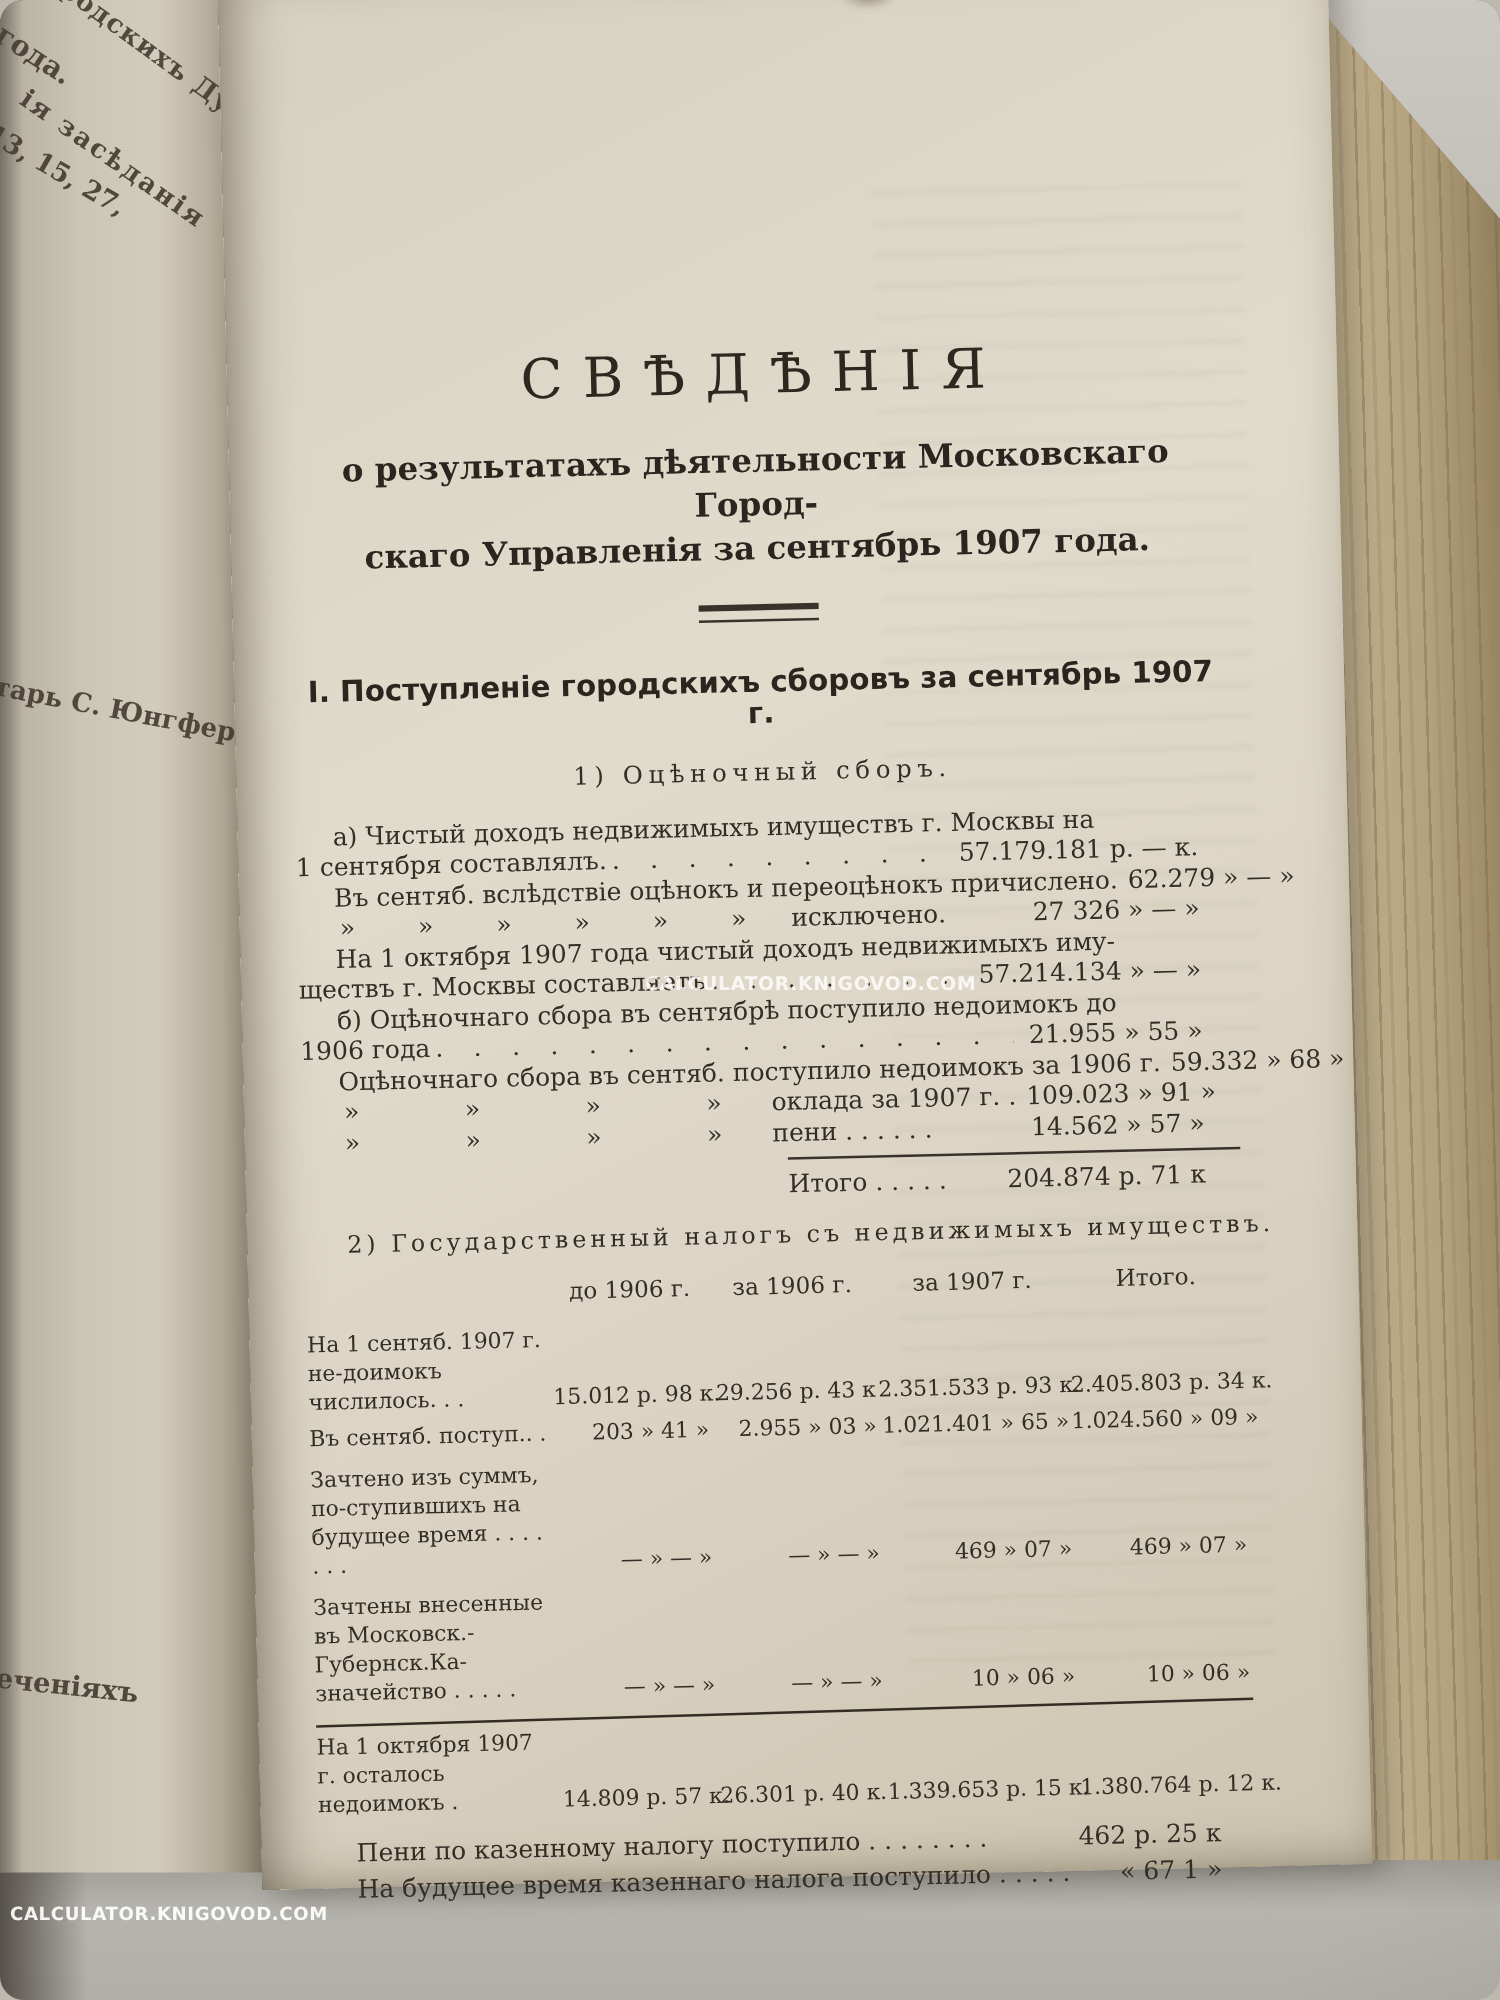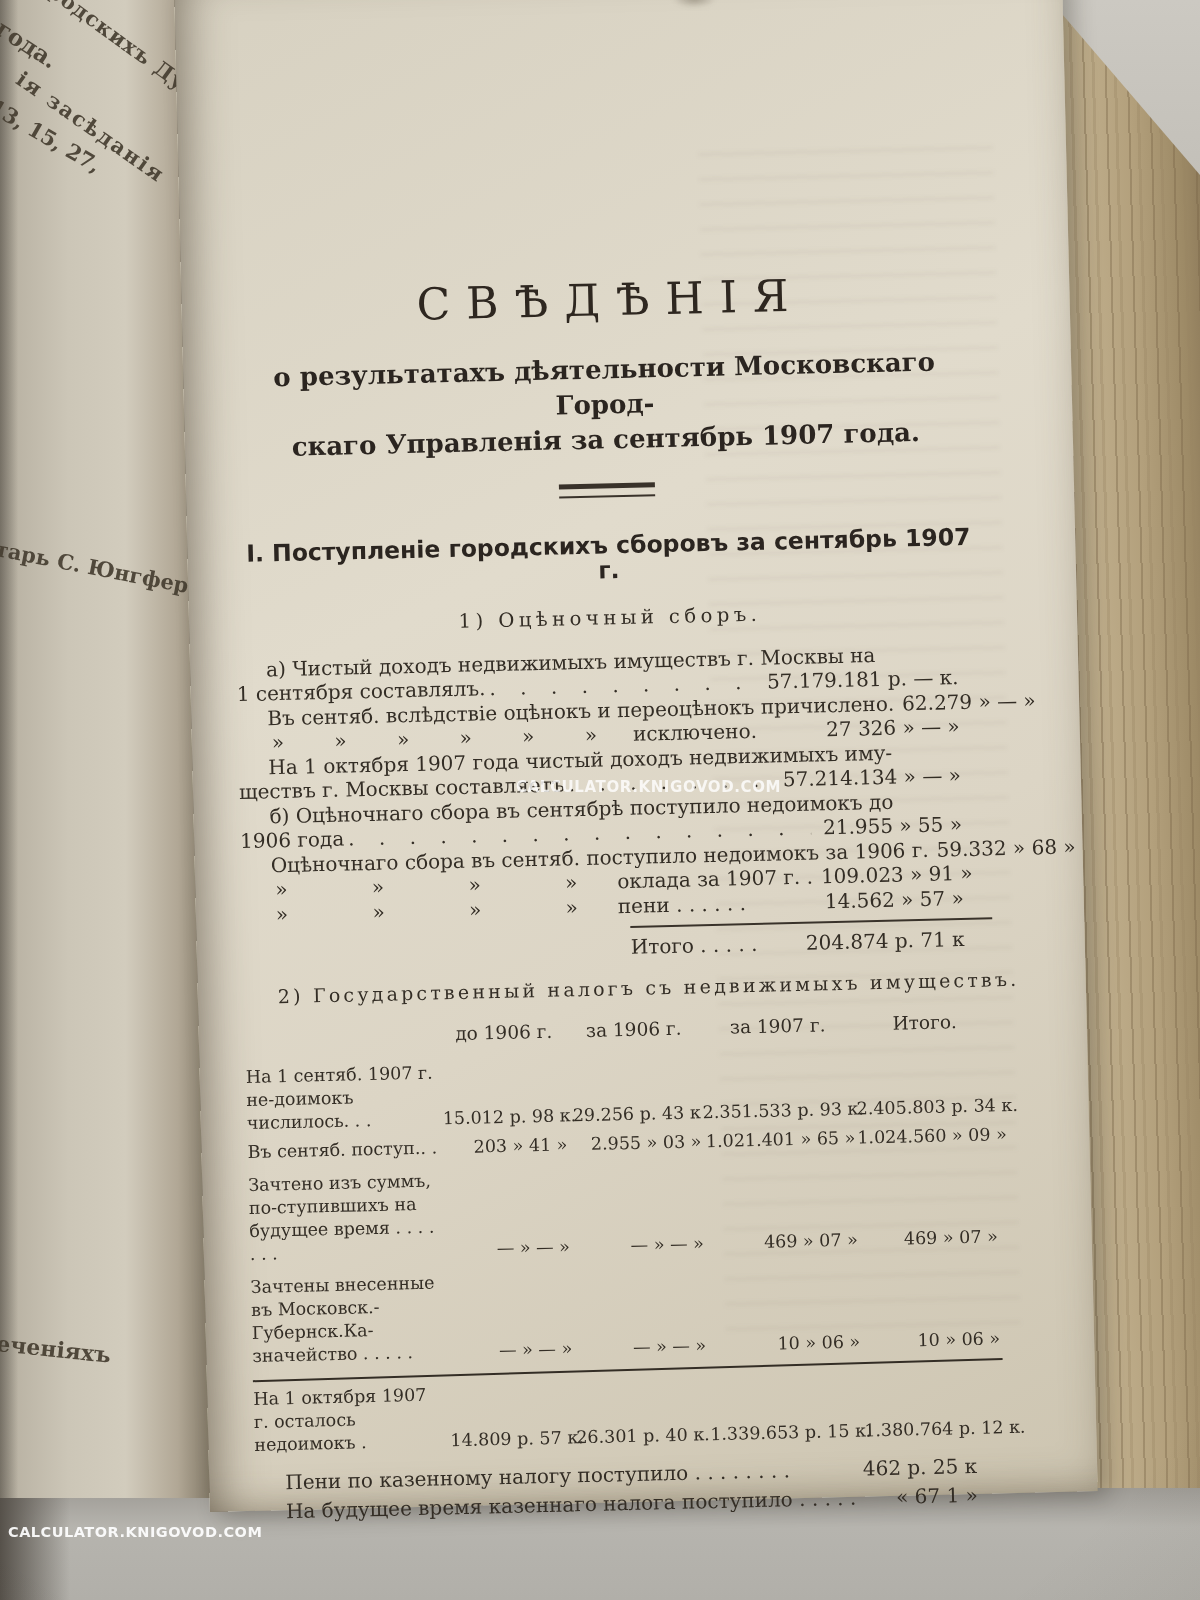--- a/index.html
+++ b/index.html
@@ -1,21 +1,21 @@
 <!DOCTYPE html>
 <html><head>
 <meta charset="utf-8">
 <style>
   html,body{margin:0;padding:0;}
   body{
     width:1200px;height:1600px;overflow:hidden;position:relative;
     background:#bdb9b1;
     font-family:"DejaVu Serif","Liberation Serif",serif;
   }
-  .scene{position:absolute;inset:0;overflow:hidden;}
+  .scene{position:absolute;inset:0;overflow:hidden;border-radius:19px;}
 
   
   .bg{position:absolute;inset:0;
       background:linear-gradient(115deg,#8f897e 0%,#aeaaa0 6%,#c0bcb3 16%,#c7c4bc 60%,#c3c0b8 100%);}
   .left-dark{position:absolute;left:0;top:0;width:70px;height:1600px;
       background:linear-gradient(90deg,#56514a,rgba(86,81,74,0));}
   .edge{position:absolute;left:1036px;top:-30px;width:190px;height:1580px;
       transform:rotate(-1.6deg);
       background:
         repeating-linear-gradient(90deg, rgba(120,100,70,.38) 0 2px, rgba(0,0,0,0) 2px 9px,

